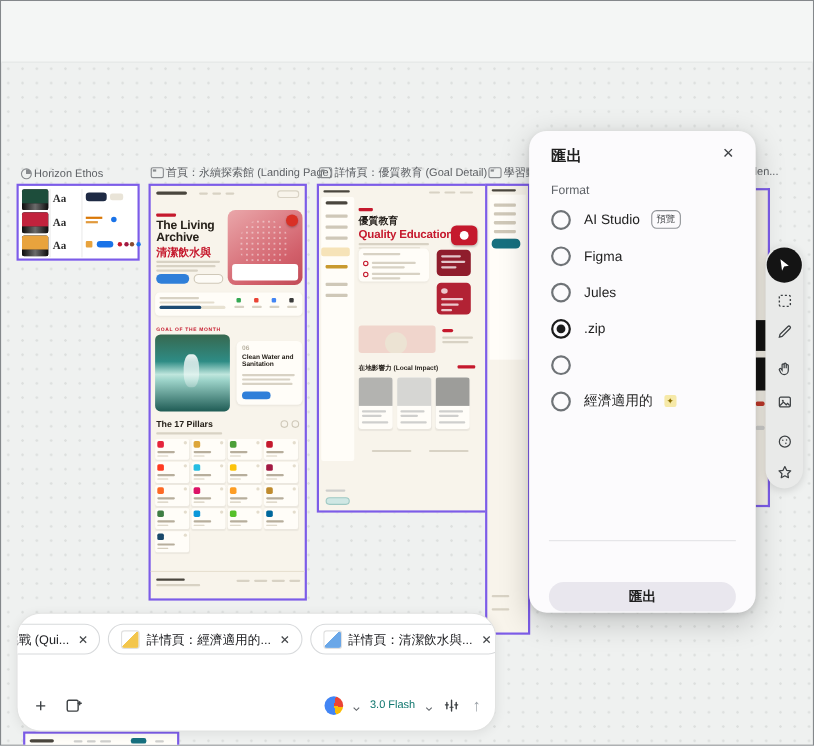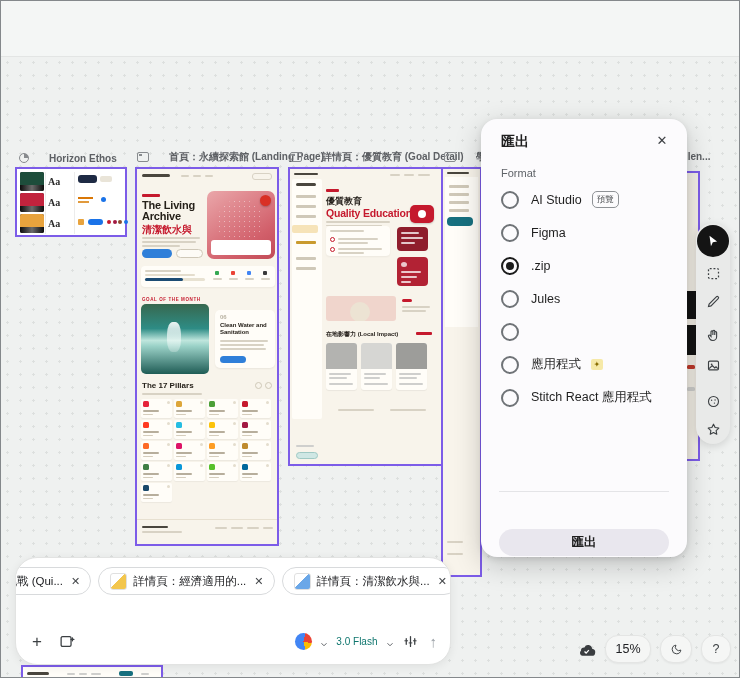--- a/index.html
+++ b/index.html
@@ -14,21 +14,21 @@
   .tb-ic{width:16px;height:16px;color:#202124;display:inline-flex;}
   .tb-ic svg{width:100%;height:100%;}
   #play-btn{position:absolute;left:524px;top:13px;width:28px;height:28px;justify-content:center;}
   #export-btn{position:absolute;left:560px;top:13px;height:28px;padding:0 11px;gap:6px;}
   #share-btn{position:absolute;left:630px;top:13px;height:28px;padding:0 11px;gap:6px;}
   .btn-txt{font-size:12.5px;color:#202124;font-weight:700;}
   #avatar{position:absolute;left:696px;top:12px;width:30px;height:30px;border-radius:50%;overflow:hidden;background:linear-gradient(180deg,#c7b9a8 0%,#e6c5a0 55%,#22262a 78%);border:1px solid #d5d7d6;}
   #avatar::after{content:"";position:absolute;left:9px;top:6px;width:12px;height:12px;border-radius:50%;background:#eccfa9;}
   
   #canvas-bg{position:absolute;left:0;top:55px;right:0;bottom:0;background-image:radial-gradient(rgba(90,95,92,.12) 1px,transparent 1.3px);background-size:13px 13px;}
-  .flabel{position:absolute;display:flex;align-items:center;gap:20px;height:12px;z-index:2;font-weight:bold;}
+  .flabel{position:absolute;display:flex;align-items:center;gap:2px;height:12px;z-index:2;}
   .fl-tx{font-size:10px;color:#5d6064;white-space:nowrap;}
   .fl-ic{display:inline-block;}
   .pal{width:8px;height:8px;border:1.5px solid #888b8e;border-radius:50%;background:conic-gradient(#888b8e 0 90deg,transparent 90deg 360deg);}
   .scr{width:10px;height:8px;border:1.2px solid #888b8e;border-radius:2px;position:relative;}
   .scr::after{content:"";position:absolute;left:1px;top:1px;width:3px;height:2px;background:#888b8e;}
   .flabel:nth-of-type(1){left:18px;top:151px;}
   .flabel:nth-of-type(2){left:136px;top:150px;}
   .flabel:nth-of-type(3){left:289px;top:150px;}
   .flabel:nth-of-type(4){left:443px;top:150px;}
   .flabel:nth-of-type(5){left:655px;top:149px;}
@@ -607,50 +607,45 @@
 
         </div>
 
         <div class="opt">
           <span class="radio"></span>
           <span class="olabel">Figma</span>
 
         </div>
 
         <div class="opt">
+          <span class="radio"></span>
+          <span class="olabel">Jules</span>
+
+        </div>
+
+        <div class="opt">
           <span class="radio sel"></span>
           <span class="olabel">.zip</span>
 
         </div>
 
         <div class="opt">
           <span class="radio"></span>
-          <span class="olabel">Jules</span>
-
-        </div>
+
+        </div>
+
+
 
         <div class="opt">
           <span class="radio"></span>
-
-        </div>
-
-
-
-        <div class="opt">
-          <span class="radio"></span>
-          <span class="olabel">應用程式</span>
+          <span class="olabel">經濟適用的</span>
 
           <span class="osparkle">✦</span>
         </div>
 
-        <div class="opt">
-          <span class="radio"></span>
-          <span class="olabel">Stitch React 應用程式</span>
-
-        </div>
       </div>
     <div id="dlg-divider"></div>
     <div id="dlg-submit">匯出</div>
   </div>
 
   <div id="rail">
     <div class="tool" id="tool-cursor">
         <svg viewBox="0 0 24 24" fill="currentColor">
           <path d="M6 3l13 10-7.3 1.1L8.5 21z"></path>
         </svg>
@@ -738,35 +733,20 @@
             <svg viewBox="0 0 24 24" fill="none" stroke="currentColor" stroke-width="1.8" stroke-linecap="round">
               <path d="M6 8v8M12 5v14M18 8v8"></path>
               <path d="M4 11h4M10 14h4M16 11h4" stroke-width="1.4"></path>
             </svg>
           </span>
         <span id="send-btn">↑</span>
       </div>
     </div>
   </div>
 
-  <div id="statusbar">
-    <span id="cloud-ic">
-        <svg viewBox="0 0 24 18" fill="currentColor">
-          <path d="M19 8a5 5 0 0 0-9.6-1.6A4.2 4.2 0 0 0 5 10.6 3.7 3.7 0 0 0 6.8 17H18a4.5 4.5 0 0 0 1-9z"></path>
-          <path d="M9.5 11.5l2 2 3.5-3.8" stroke="#fff" stroke-width="1.6" fill="none"></path>
-        </svg>
-      </span>
-    <span class="spill" id="zoom-pill">15%</span>
-    <span class="spill" id="moon-pill">
-        <svg viewBox="0 0 24 24" fill="none" stroke="currentColor" stroke-width="1.8">
-          <path d="M20 13A8 8 0 1 1 11 4a6.5 6.5 0 0 0 9 9z"></path>
-        </svg>
-      </span>
-    <span class="spill" id="help-pill">?</span>
-  </div>
 
   <div id="frame6" class="frame">
     <div id="f6-brand" class="bar bard"></div>
     <div class="bar barg" style="left:44px;top:6px;width:8px"></div>
     <div class="bar barg" style="left:56px;top:6px;width:8px"></div>
     <div class="bar barg" style="left:68px;top:6px;width:10px"></div>
     <div id="f6-chip"></div>
     <div class="bar barg" style="left:118px;top:6px;width:8px"></div>
   </div>
 

